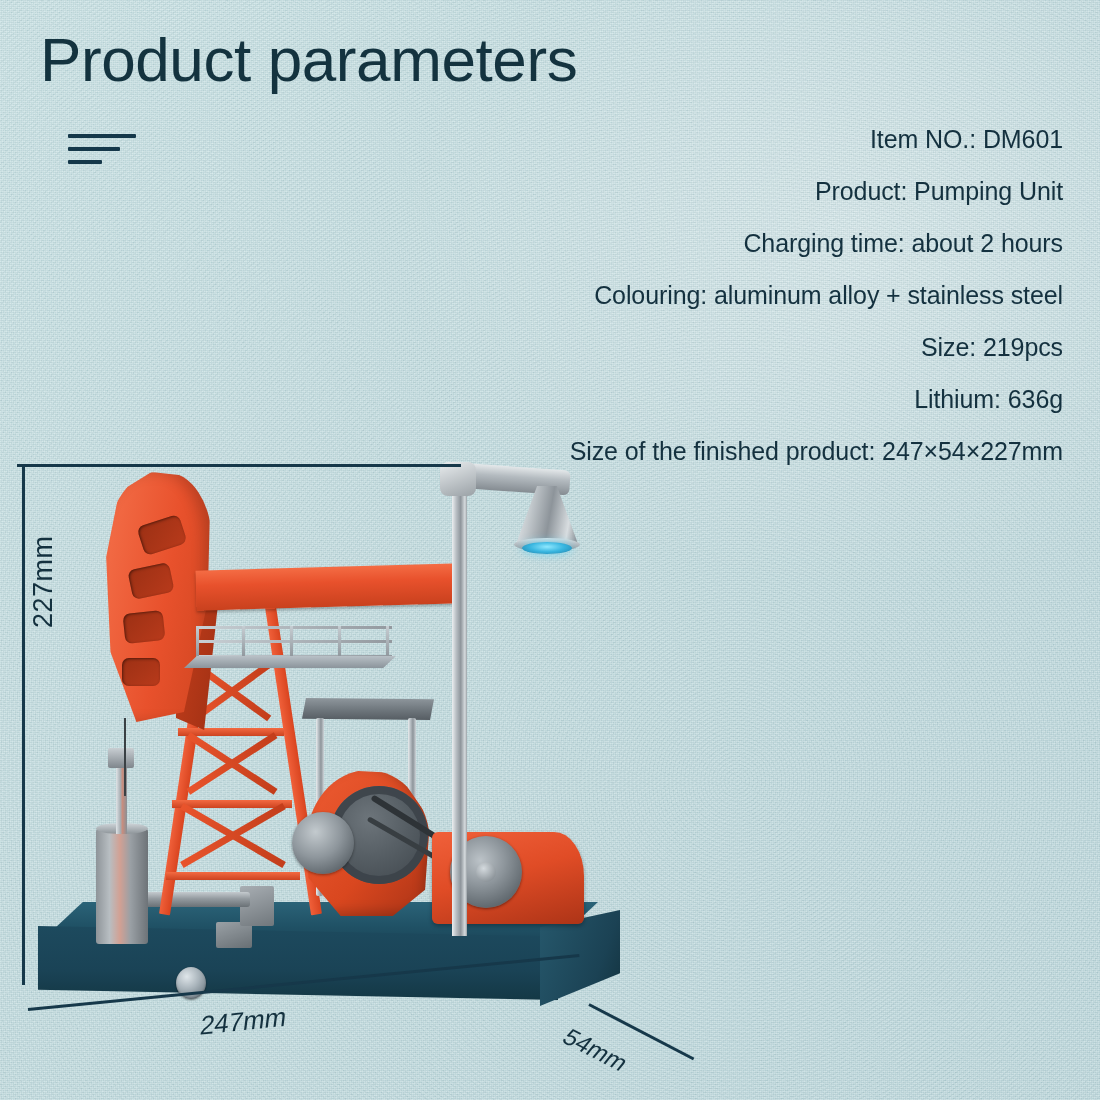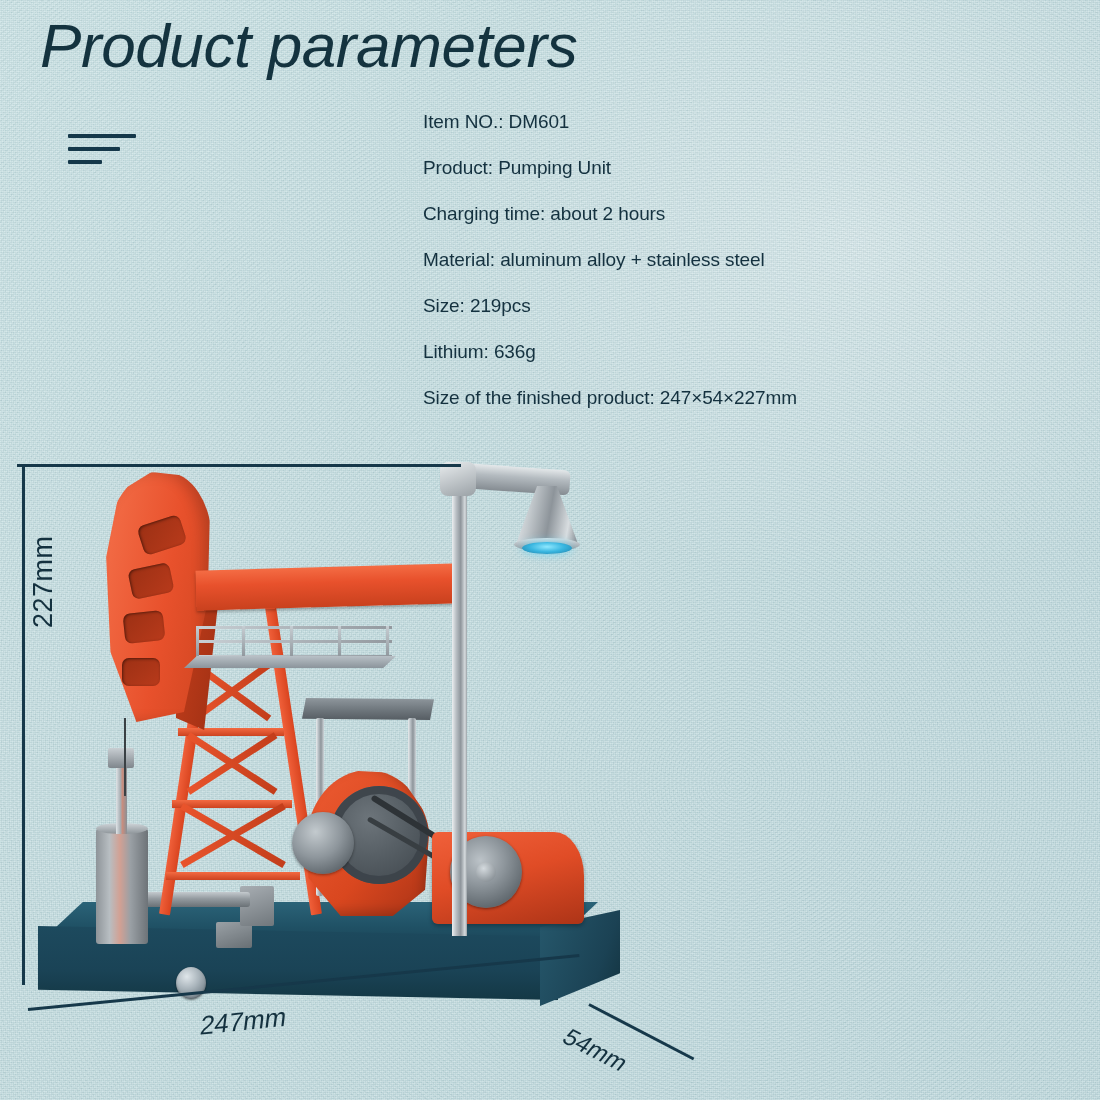--- a/index.html
+++ b/index.html
@@ -43,50 +43,50 @@
     opacity: .30;
     background-image:
       repeating-radial-gradient(circle at 13% 27%, rgba(255,255,255,.18) 0 1px, rgba(0,0,0,0) 1px 3px),
       repeating-radial-gradient(circle at 67% 71%, rgba(0,40,55,.10) 0 1px, rgba(0,0,0,0) 1px 4px),
       repeating-radial-gradient(circle at 88% 14%, rgba(255,255,255,.14) 0 1px, rgba(0,0,0,0) 1px 5px);
   }
 
   
   #title {
     position: absolute;
-    left: 40px; top: 12px;
+    left: 40px; top: 26px;
     font-size: 62px;
     font-weight: 400;
     color: #14333f;
     letter-spacing: -0.4px;
     line-height: 1.1;
     white-space: nowrap;
-    font-style: italic;
   }
 
   #title-rule { position: absolute; left: 68px; top: 134px; }
   #title-rule i {
     display: block;
     height: 4px;
     background: #15384a;
     margin-bottom: 9px;
     border-radius: 1px;
   }
   #title-rule i.r1 { width: 68px; }
   #title-rule i.r2 { width: 52px; }
   #title-rule i.r3 { width: 34px; }
 
   
   #specs {
     position: absolute;
     right: 37px;
-    top: 112px;
+    top: 127px;
     width: 640px;
+    text-align: right;
     color: #14313f;
-    font-size: 19px;
+    font-size: 25px;
     line-height: 1.0;
   }
   #specs .spec {
     white-space: nowrap;
     margin-bottom: 27px;
     letter-spacing: -0.1px;
   }
   #specs .spec:last-child { margin-bottom: 12px; }
 
   
@@ -404,21 +404,21 @@
   <div id="title-rule">
     <i class="r1"></i>
     <i class="r2"></i>
     <i class="r3"></i>
   </div>
 
   <div id="specs">
     <div class="spec">Item NO.: DM601</div>
     <div class="spec">Product: Pumping Unit</div>
     <div class="spec">Charging time: about 2 hours</div>
-    <div class="spec">Material: aluminum alloy + stainless steel</div>
+    <div class="spec">Colouring: aluminum alloy + stainless steel</div>
     <div class="spec">Size: 219pcs</div>
     <div class="spec">Lithium: 636g</div>
     <div class="spec">Size of the finished product: 247×54×227mm</div>
   </div>
 
   <div id="model">
 
     <div id="base-top"></div>
     <div id="base-face"></div>
     <div id="base-right"></div>

